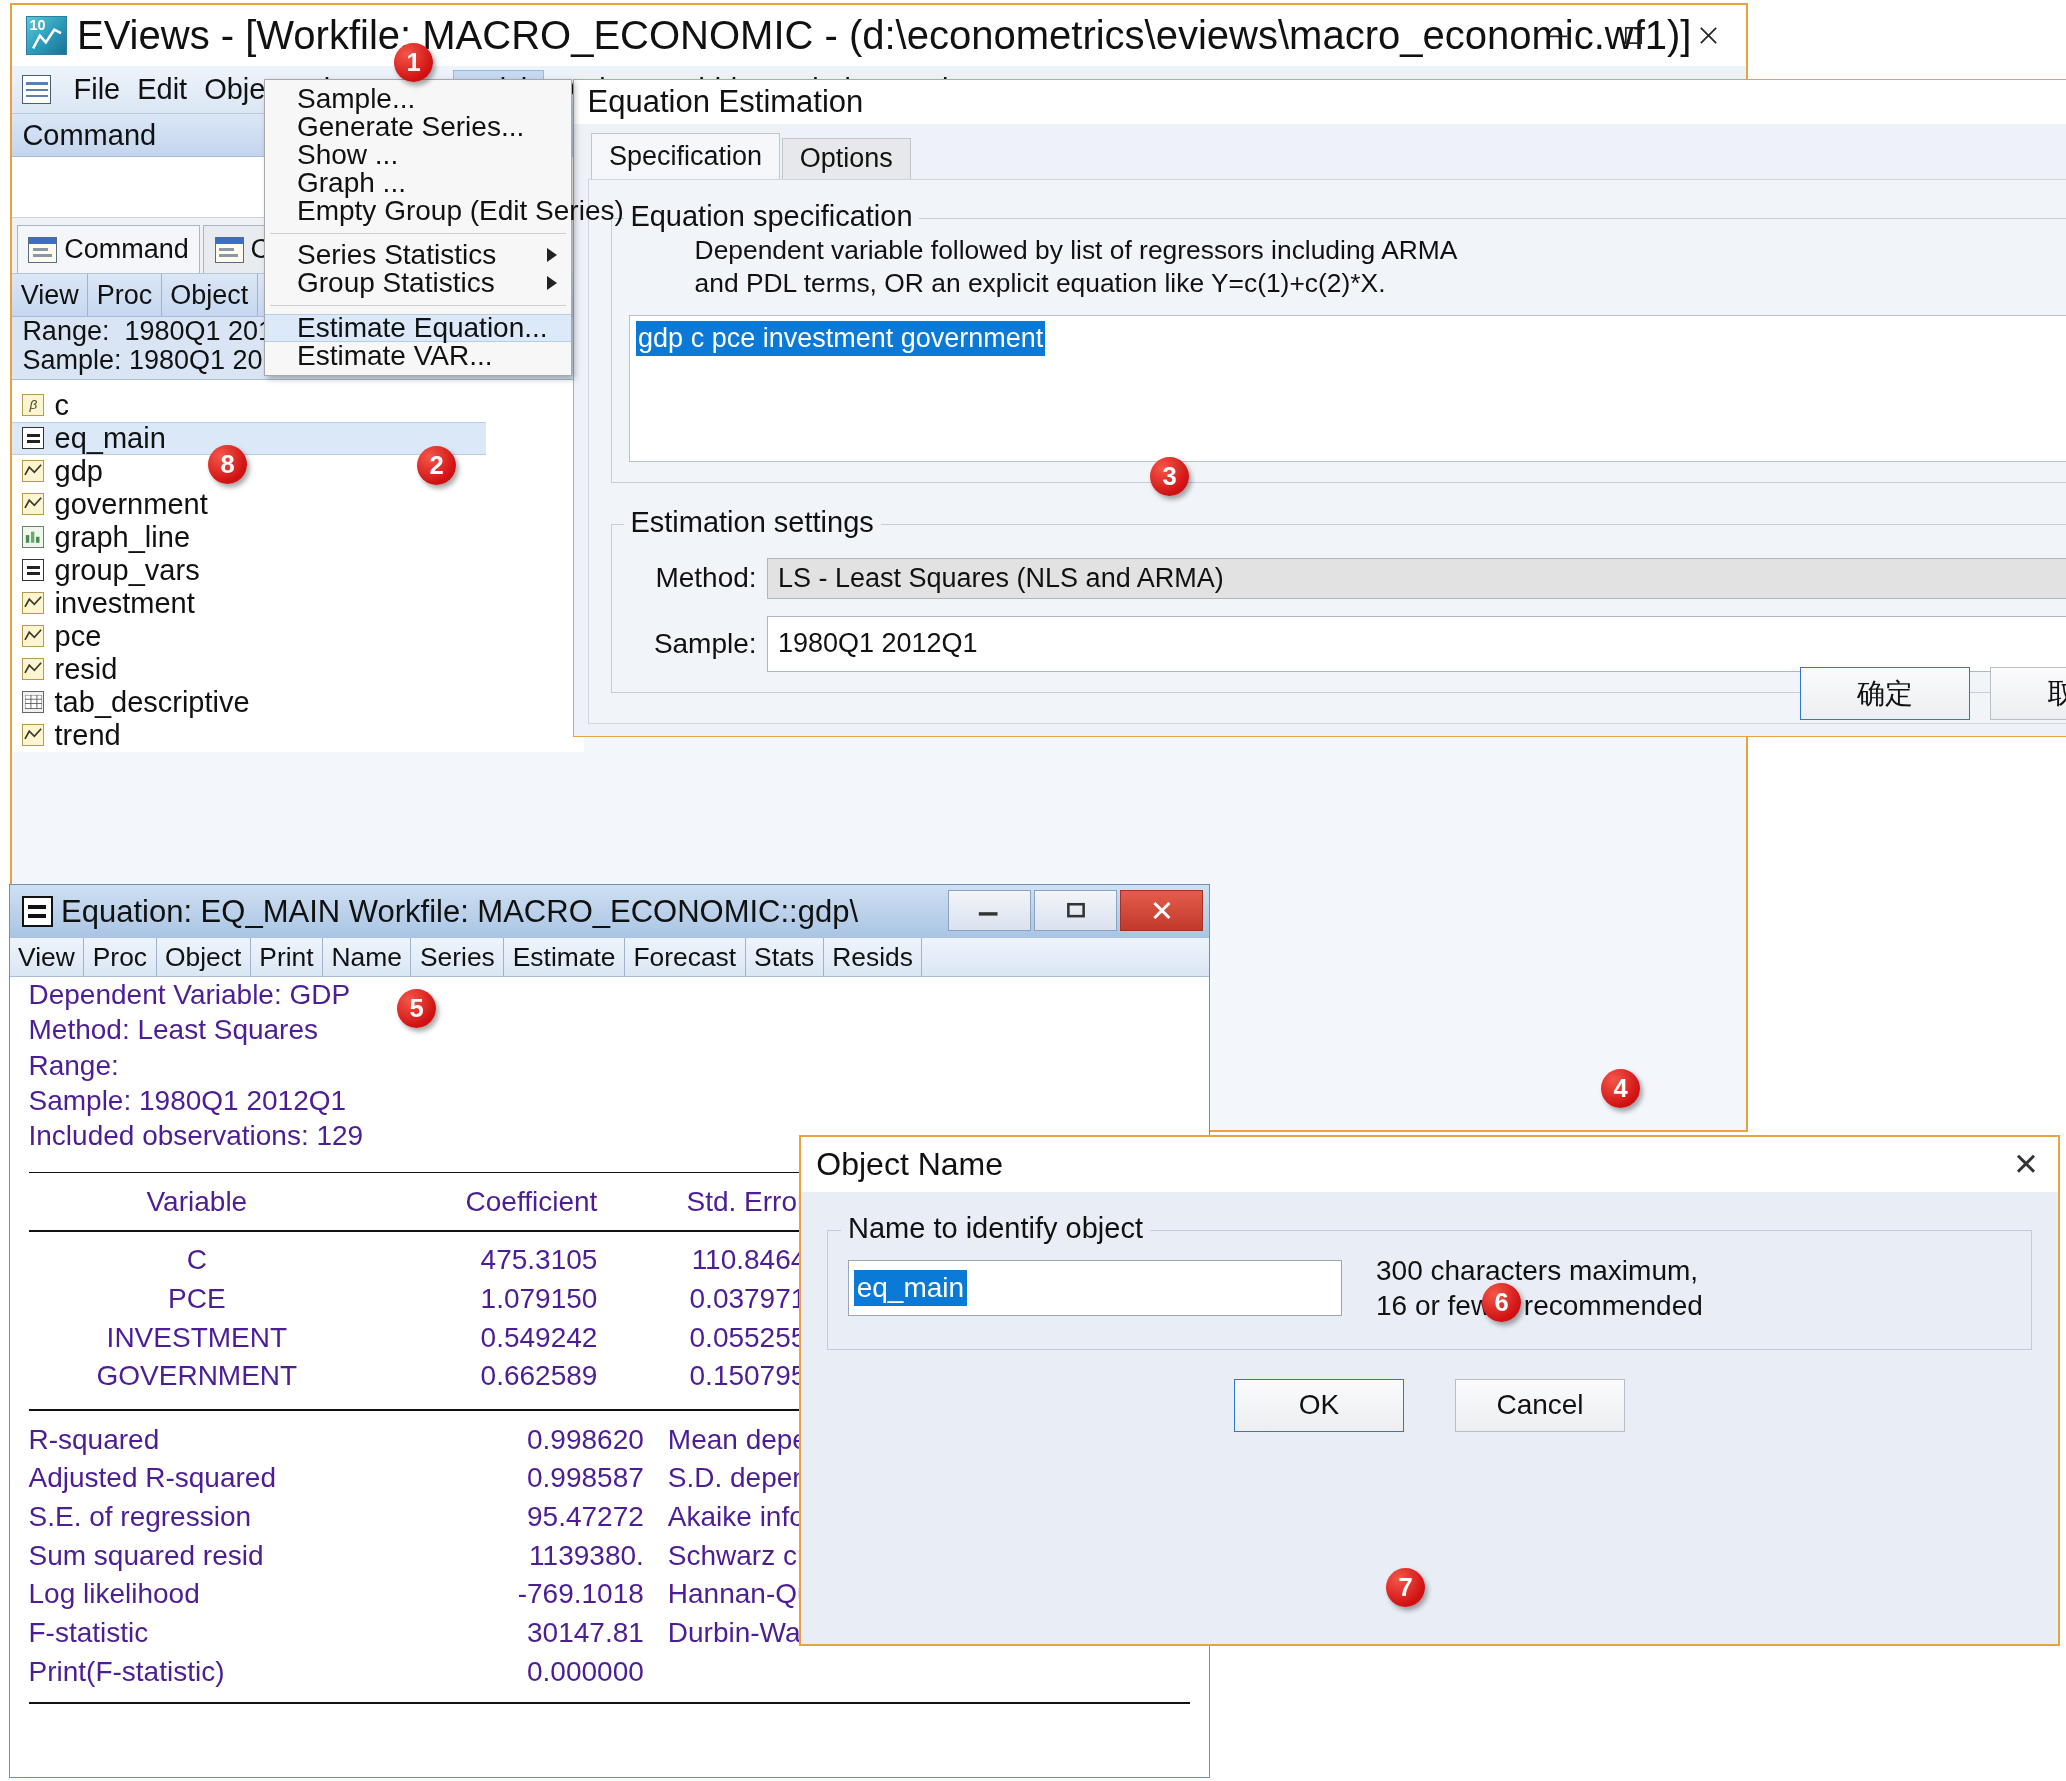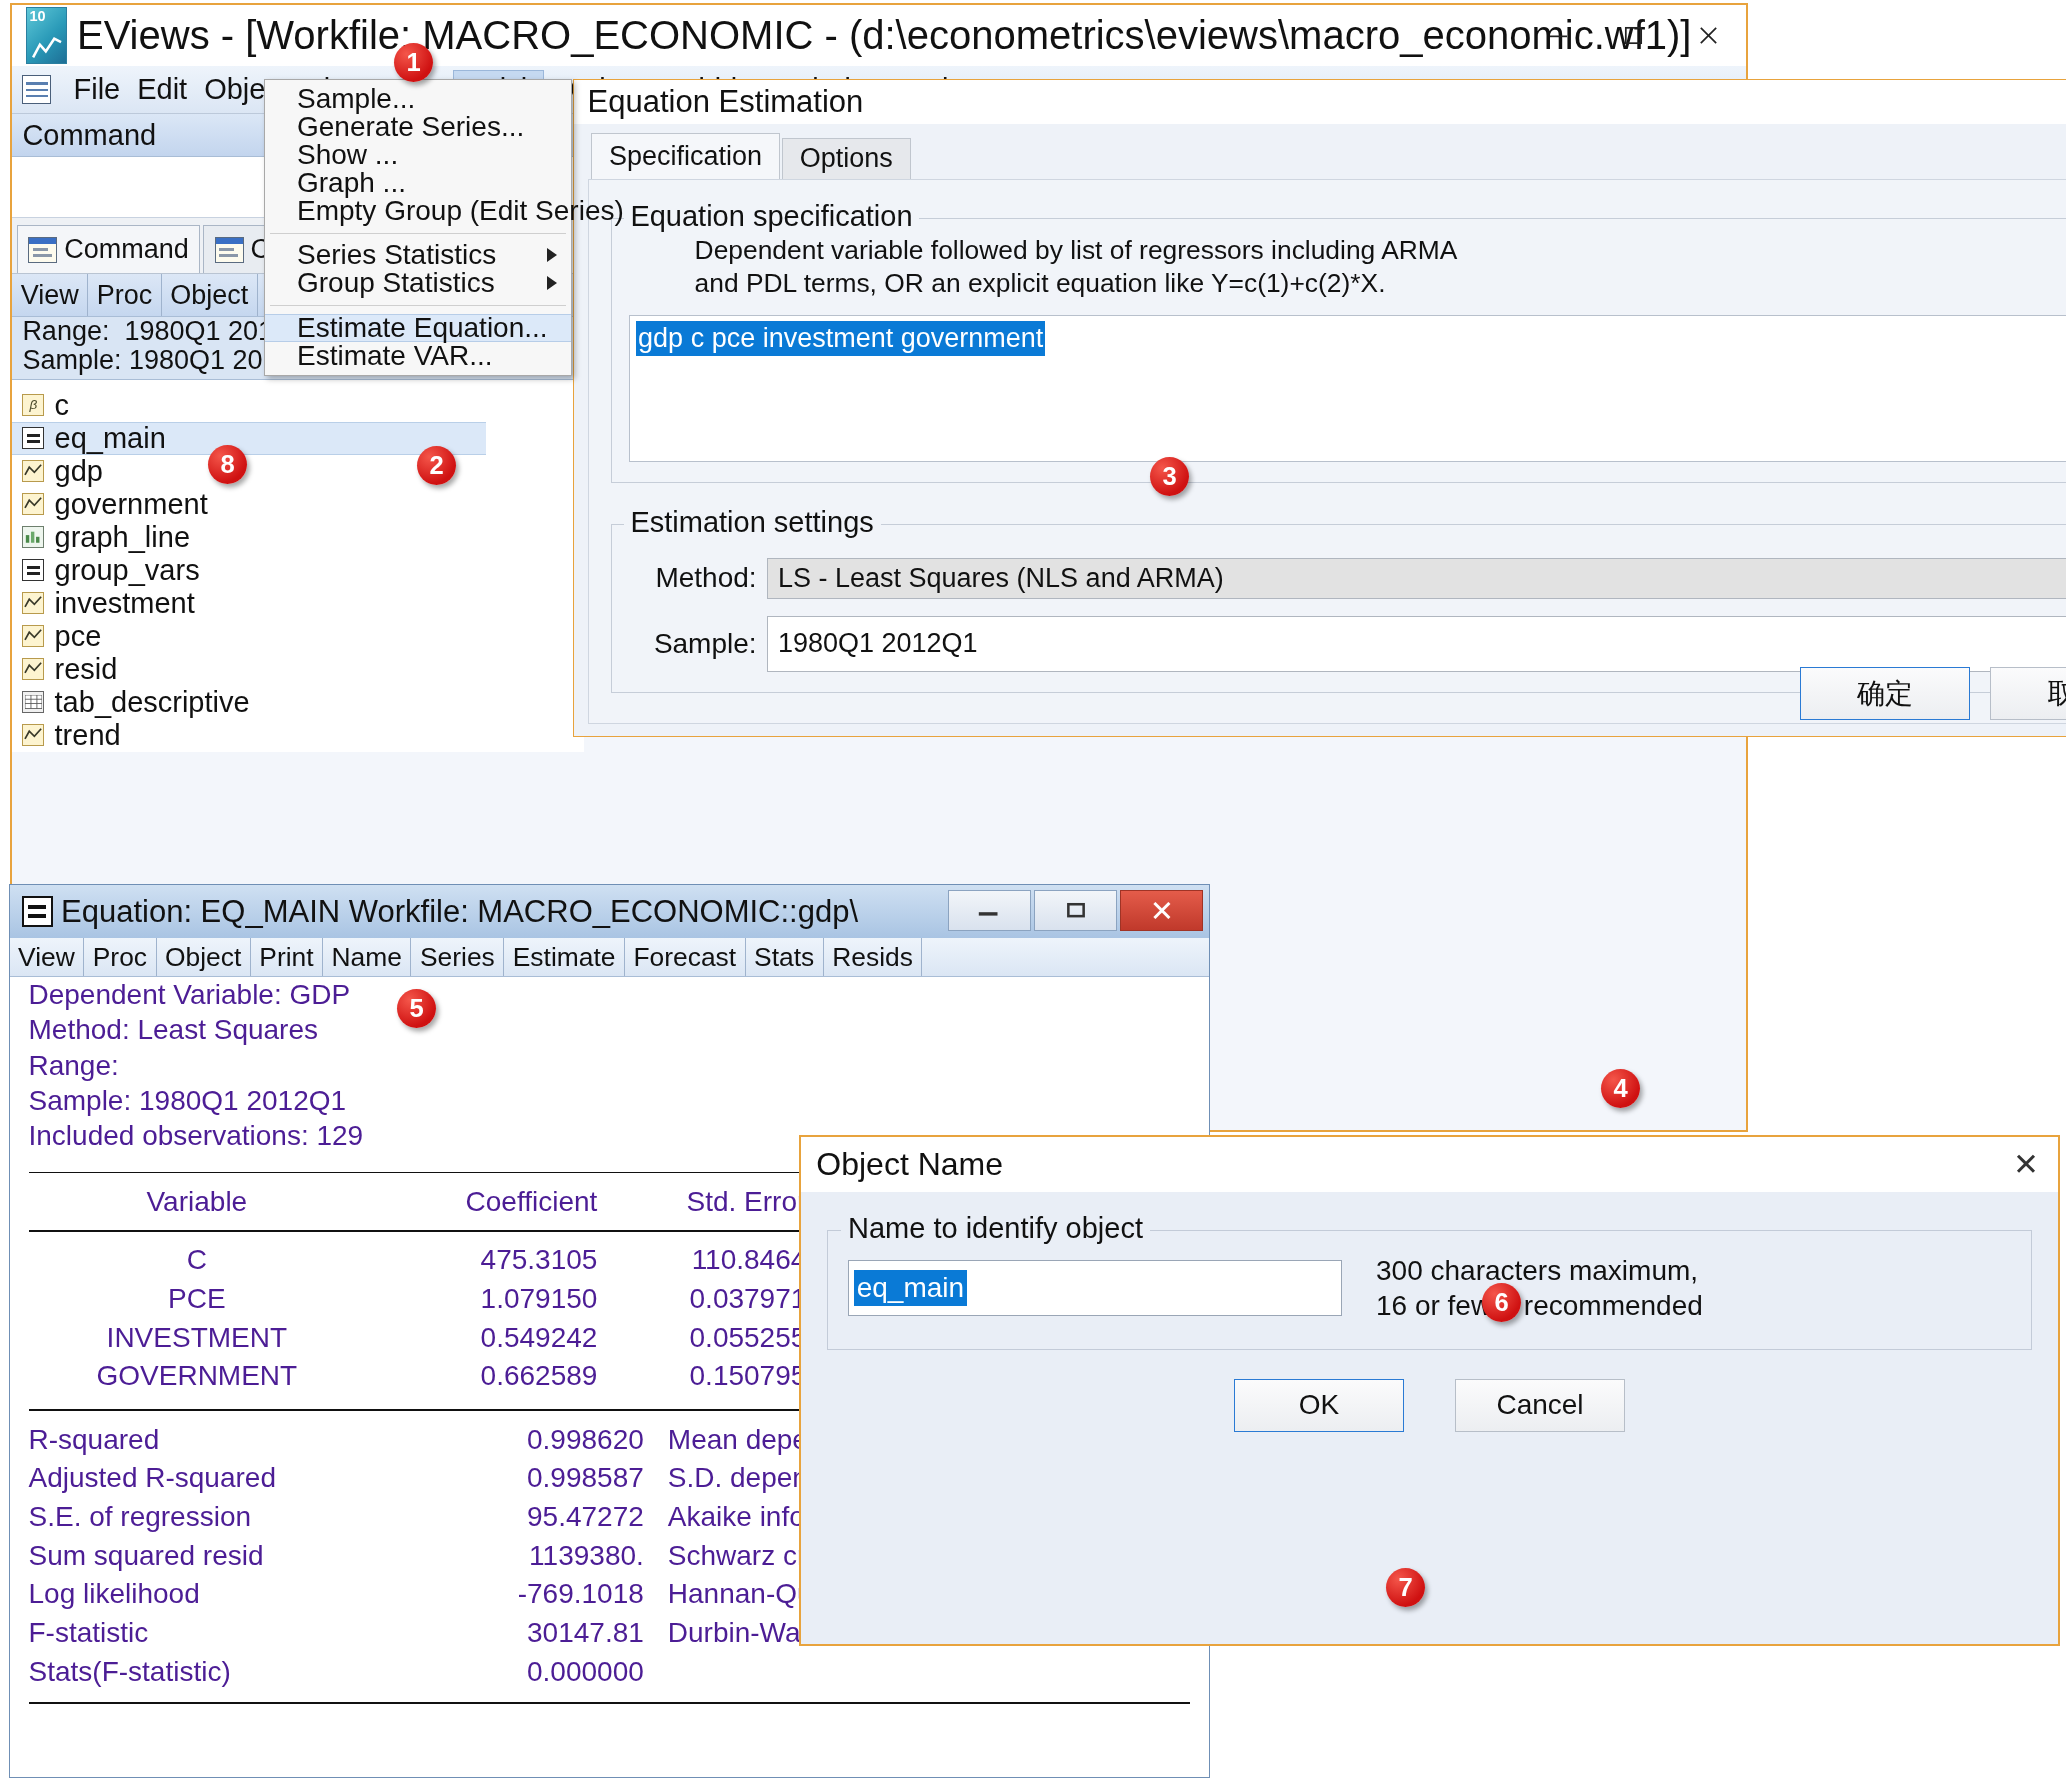--- a/index.html
+++ b/index.html
@@ -19,21 +19,21 @@
     border: 2.6px solid #e8a33d;
   }
   .title-bar {
     position: relative;
     height: 61px;
     background: #ffffff;
     display: flex; align-items: center;
     padding-left: 13.6px;
   }
   .title-icon {
-    width: 41px; height: 57px; flex: 0 0 41px;
+    width: 41px; height: 39px; flex: 0 0 41px;
     position: relative;
     background: linear-gradient(135deg,#5fc8d8 0%,#2a9ab8 55%,#1e6f96 100%);
     border: 0.9px solid #2b7fa0;
   }
   .title-icon .sup {
     position: absolute; left: 2.6px; top: 0.9px;
     font-size: 14.5px; color: #ffffff; font-weight: bold;
     line-height: 1;
   }
   .title-icon .spark {
@@ -739,21 +739,21 @@
           <td class="l" style="padding-left:24px;">Hannan-Quinn criter.</td>
           <td class="r">12.02211</td>
         </tr>
         <tr>
           <td class="l">F-statistic</td>
           <td class="r">30147.81</td>
           <td class="l" style="padding-left:24px;">Durbin-Watson stat</td>
           <td class="r">0.086694</td>
         </tr>
         <tr>
-          <td class="l">Stats(F-statistic)</td>
+          <td class="l">Print(F-statistic)</td>
           <td class="r">0.000000</td>
           <td class="l" style="padding-left:24px;"></td>
           <td class="r"></td>
         </tr>
       </tbody>
         </table>
 
       <div class="rule-d" style="margin-top:12px;"></div>
     </div>
   </div>

